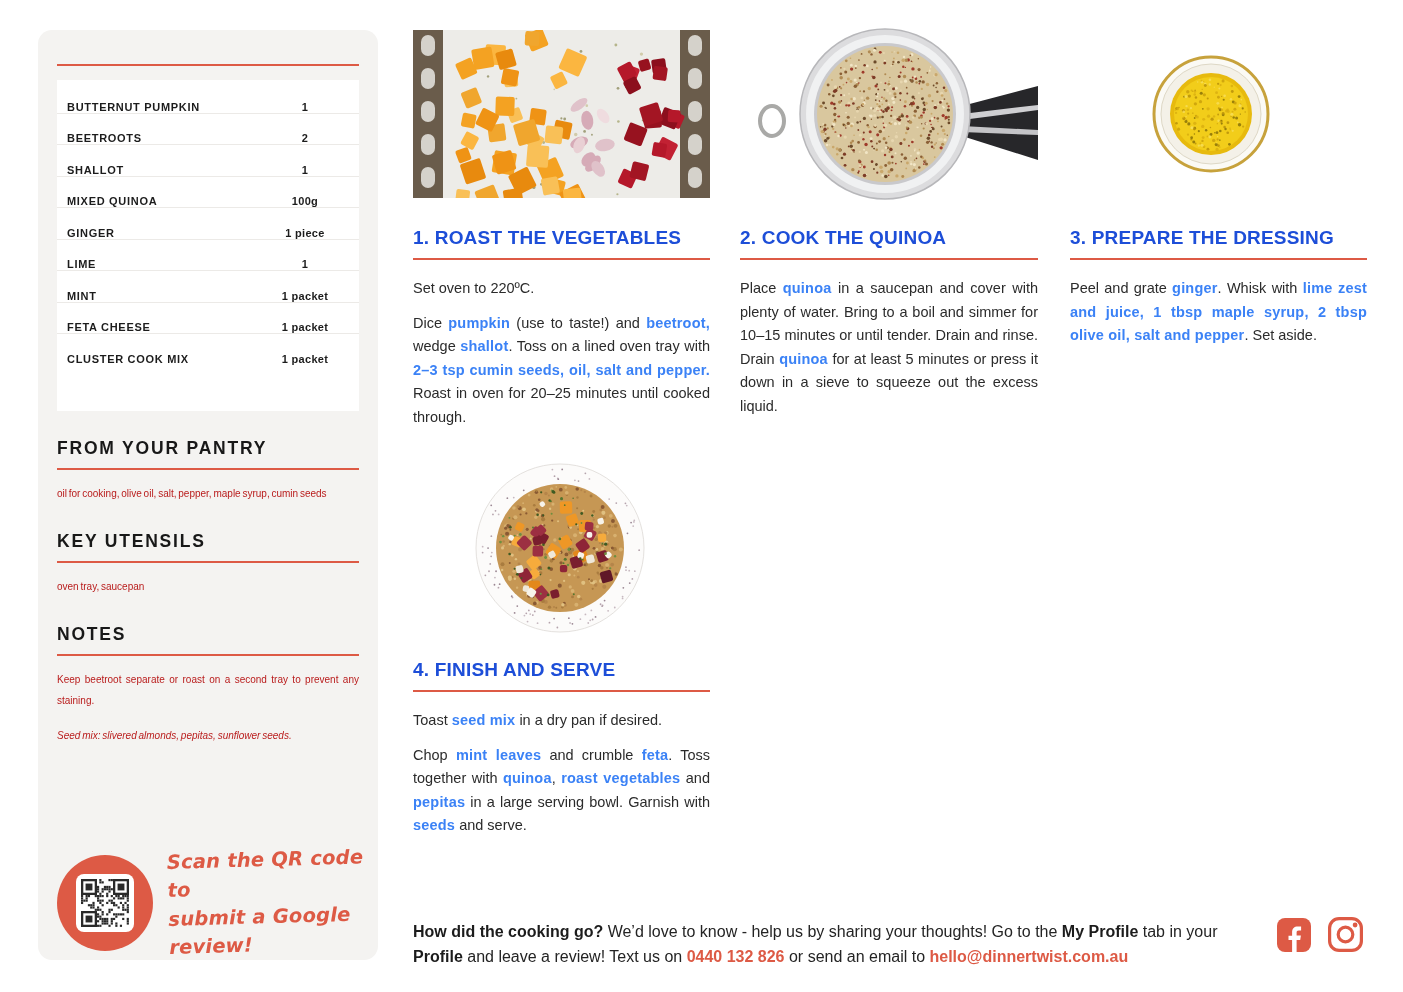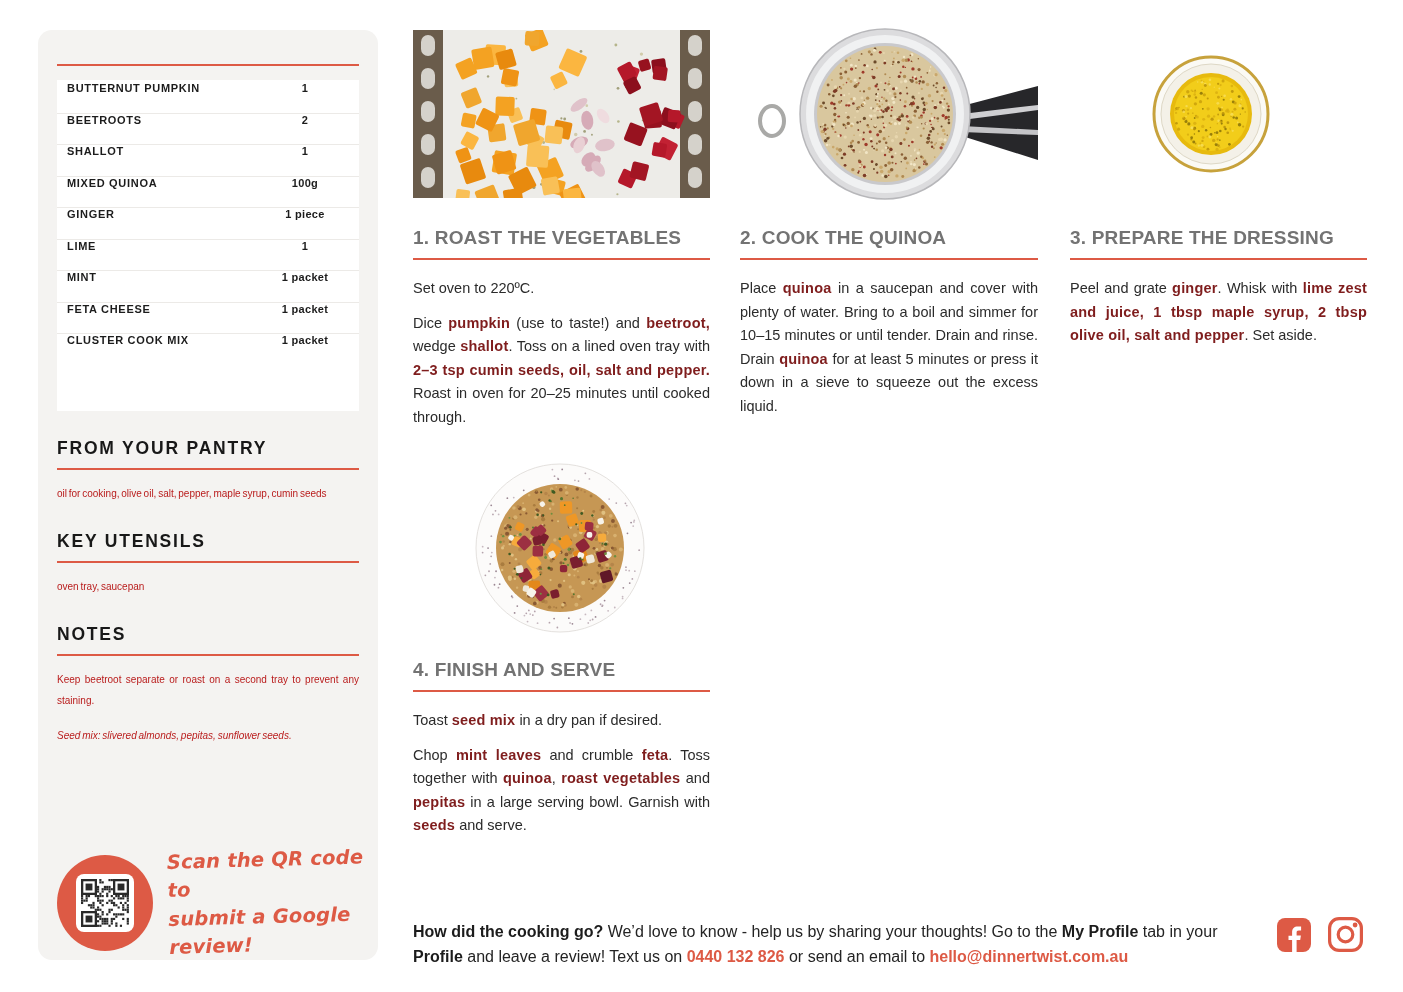--- a/index.html
+++ b/index.html
@@ -4,41 +4,41 @@
 <style>
   html,body{margin:0;padding:0;background:#fff;}
   .page{position:relative;width:1403px;height:992px;background:#ffffff;overflow:hidden;
         font-family:"Liberation Sans",sans-serif;color:#1e1e1e;}
   
   .sidebar{position:absolute;left:38px;top:30px;width:340px;height:930px;background:#f4f3f1;
            border-radius:14px;box-sizing:border-box;padding:25px 19px 0;}
   .side-h{font-size:17.5px;font-weight:700;letter-spacing:1.8px;color:#181818;margin:0;}
   .rule{border:0;border-top:2px solid #dd5a45;margin:9px 0 0;}
   .box-table{margin-top:14px;background:#fff;padding:2px 0 46px;}
-  .box-row{display:flex;align-items:flex-start;height:30.5px;border-bottom:1px solid #eceae7;padding-left:10px;}
+  .box-row{display:flex;align-items:flex-end;height:30.5px;border-bottom:1px solid #eceae7;padding-left:10px;}
   .box-row:last-child{border-bottom:none;}
   .ing-name{flex:1;font-size:11px;font-weight:700;letter-spacing:.7px;color:#1c1c1c;}
   .ing-qty{width:108px;text-align:center;font-size:11px;font-weight:700;letter-spacing:.3px;color:#1c1c1c;}
   .side-sec{margin-top:27px;}
   .side-p{margin:13px 0 0;font-size:10px;line-height:21px;color:#b91c1c;word-spacing:-1px;}
   .side-p.just{text-align:justify;}
   .qr-row{position:absolute;left:19px;top:816px;display:flex;align-items:center;gap:15px;}
   .qr-circle{width:96px;height:96px;border-radius:50%;background:#dd5a45;display:flex;align-items:center;justify-content:center;flex:0 0 auto;}
   .qr-box{width:58px;height:58px;background:#fff;border-radius:8px;display:flex;align-items:center;justify-content:center;}
   .qr-text{color:#dd5a45;font-family:"DejaVu Sans",sans-serif;font-style:italic;font-weight:600;
            font-size:19.5px;line-height:1.45;transform:rotate(-1.6deg);letter-spacing:.2px;}
   
   .step{position:absolute;width:297px;}
   .s1{left:413px;top:30px;} .s2{left:740px;top:30px;width:298px;} .s3{left:1070px;top:30px;} .s4{left:413px;top:460px;}
   .photo{position:relative;height:168px;margin-bottom:29px;}
   .photo svg{display:block;}
-  .step-title{font-size:19px;font-weight:700;color:#737373;letter-spacing:.2px;margin:0;}
+  .step-title{font-size:19px;font-weight:700;color:#1d4ed8;letter-spacing:.2px;margin:0;}
   .step-rule{border:0;border-top:2px solid #dd5a45;margin:9px 0 0;}
   .step-text{margin:17px 0 0;font-size:14.5px;line-height:23.5px;text-align:justify;color:#2b2b2b;}
-  .step-text b{letter-spacing:.2px;color:#7f1d1d;}
+  .step-text b{letter-spacing:.2px;color:#3b82f6;}
   
   .footer-msg{position:absolute;left:413px;top:904px;width:838px;font-size:16px;line-height:24.5px;color:#242424;}
   .footer-msg b{color:#1c1c1c;}
   .social{position:absolute;left:1276px;top:916px;display:flex;gap:15px;align-items:center;}
   .social .sbtn{cursor:pointer;}
 </style>
 </head>
 <body>
 
 <div class="page">

